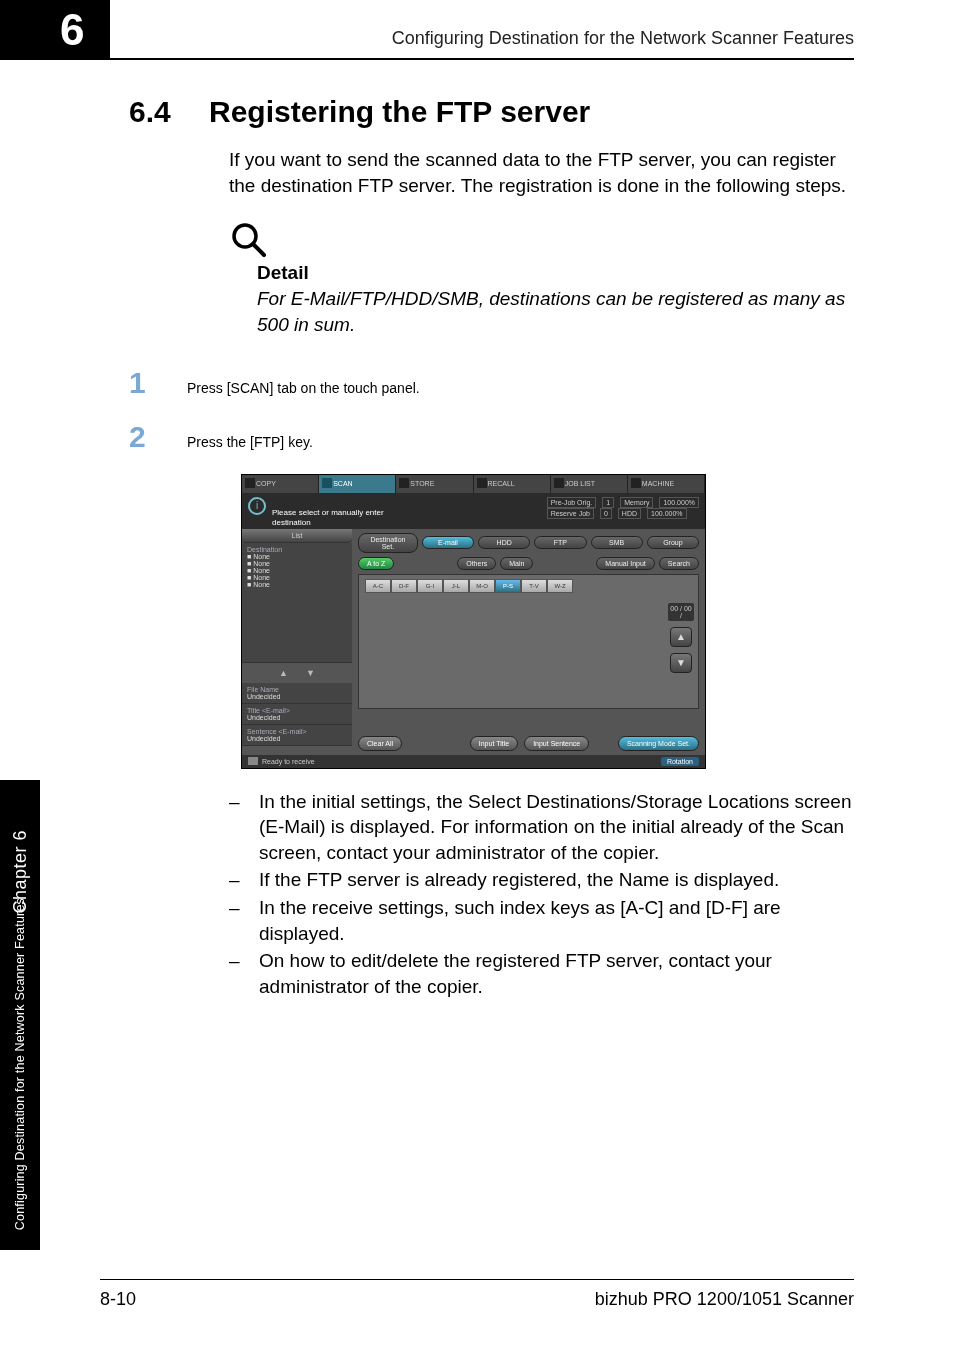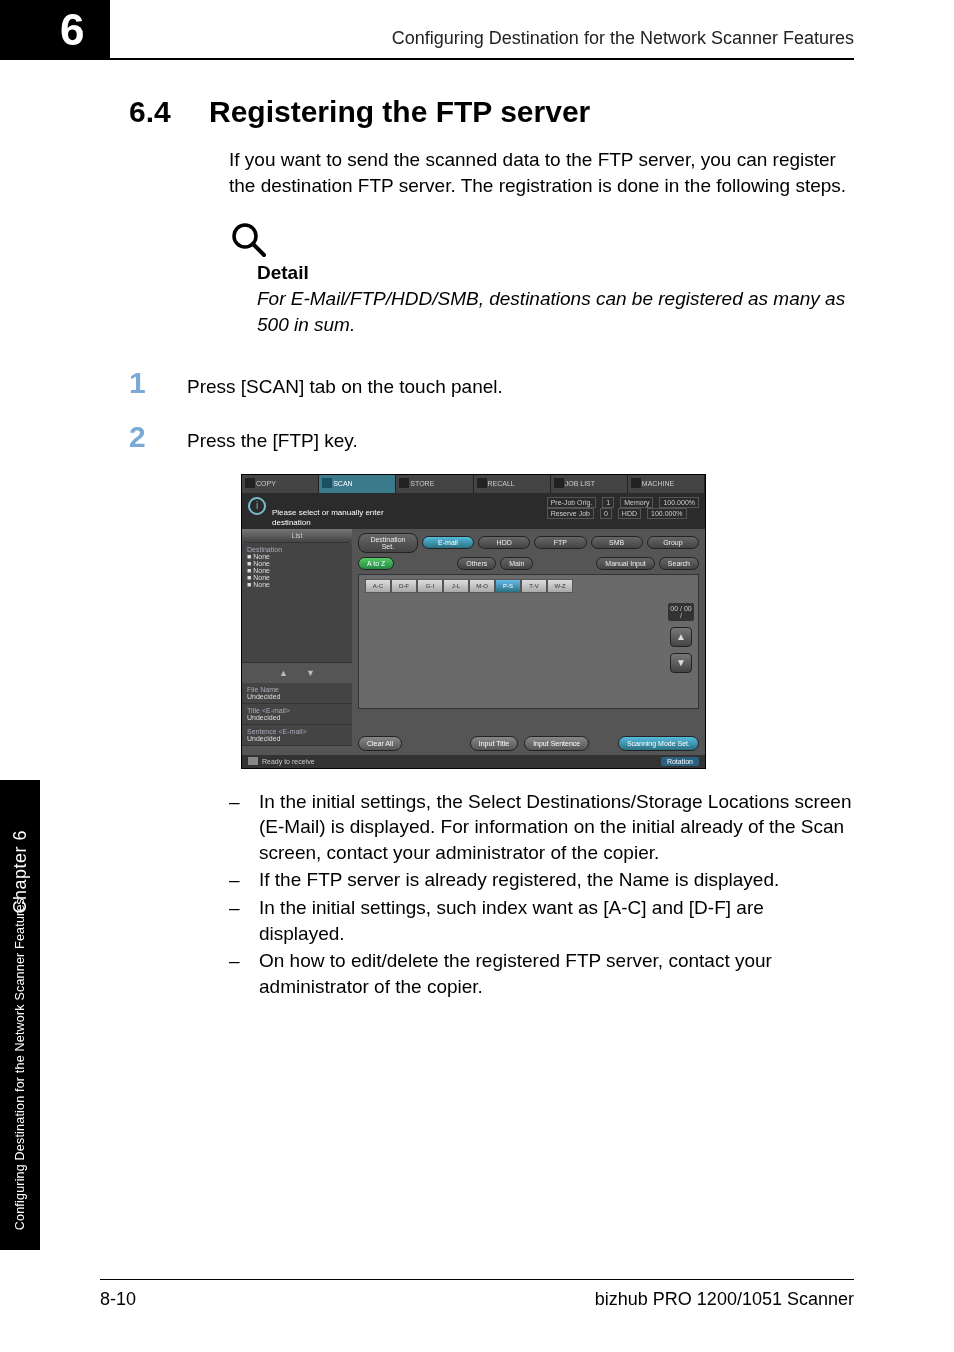--- a/index.html
+++ b/index.html
@@ -22,21 +22,21 @@
 
   .detail-block { margin-top: 22px; margin-bottom: 28px; }
   .detail-icon { font-size: 38px; line-height: 1; margin-bottom: 0; }
   .detail-icon svg { display: block; }
   .detail-head { font-size: 19px; font-weight: bold; margin: 2px 0 2px 28px; }
   .detail-text { font-size: 19px; font-style: italic; margin-left: 28px; line-height: 1.35; }
 
   .steps { margin-top: 10px; }
   .step { display: flex; align-items: baseline; margin-bottom: 20px; }
   .step-num { color: #7aa9d6; font-size: 30px; font-weight: bold; width: 58px; flex: 0 0 58px; }
-  .step-text { font-size: 19px; }
+  .step-text { font-size: 14px; }
 
   .screenshot { margin: 6px 0 20px 112px; width: 465px; }
   .screenshot-frame { width: 465px; height: 295px; background: #444; position: relative; border: 1px solid #000; }
 
   .tabbar { position: absolute; top: 0; left: 0; right: 0; height: 18px; display: flex; }
   .tabbar .tab { flex: 1; border-right: 1px solid #222; font-size: 7px; color: #ccc; display: flex; align-items: center; padding-left: 14px; position: relative; }
   .tabbar .tab.active { background: #3b7a8c; color: #fff; }
   .tabbar .tab .ticon { position: absolute; left: 3px; top: 3px; width: 10px; height: 10px; background: #222; }
   .tabbar .tab.active .ticon { background: #1a5060; }
 
@@ -276,21 +276,21 @@
       <div class="item">
           <div class="dash">–</div>
           <div>In the initial settings, the Select Destinations/Storage Locations screen (E-Mail) is displayed. For information on the initial already of the Scan screen, contact your administrator of the copier.</div>
         </div>
       <div class="item">
           <div class="dash">–</div>
           <div>If the FTP server is already registered, the Name is displayed.</div>
         </div>
       <div class="item">
           <div class="dash">–</div>
-          <div>In the initial settings, such index want as [A-C] and [D-F] are displayed.</div>
+          <div>In the receive settings, such index keys as [A-C] and [D-F] are displayed.</div>
         </div>
       <div class="item">
           <div class="dash">–</div>
           <div>On how to edit/delete the registered FTP server, contact your administrator of the copier.</div>
         </div>
     </div>
   </div>
 
   <div class="side-tab">
     <div class="v1">Chapter 6</div>

